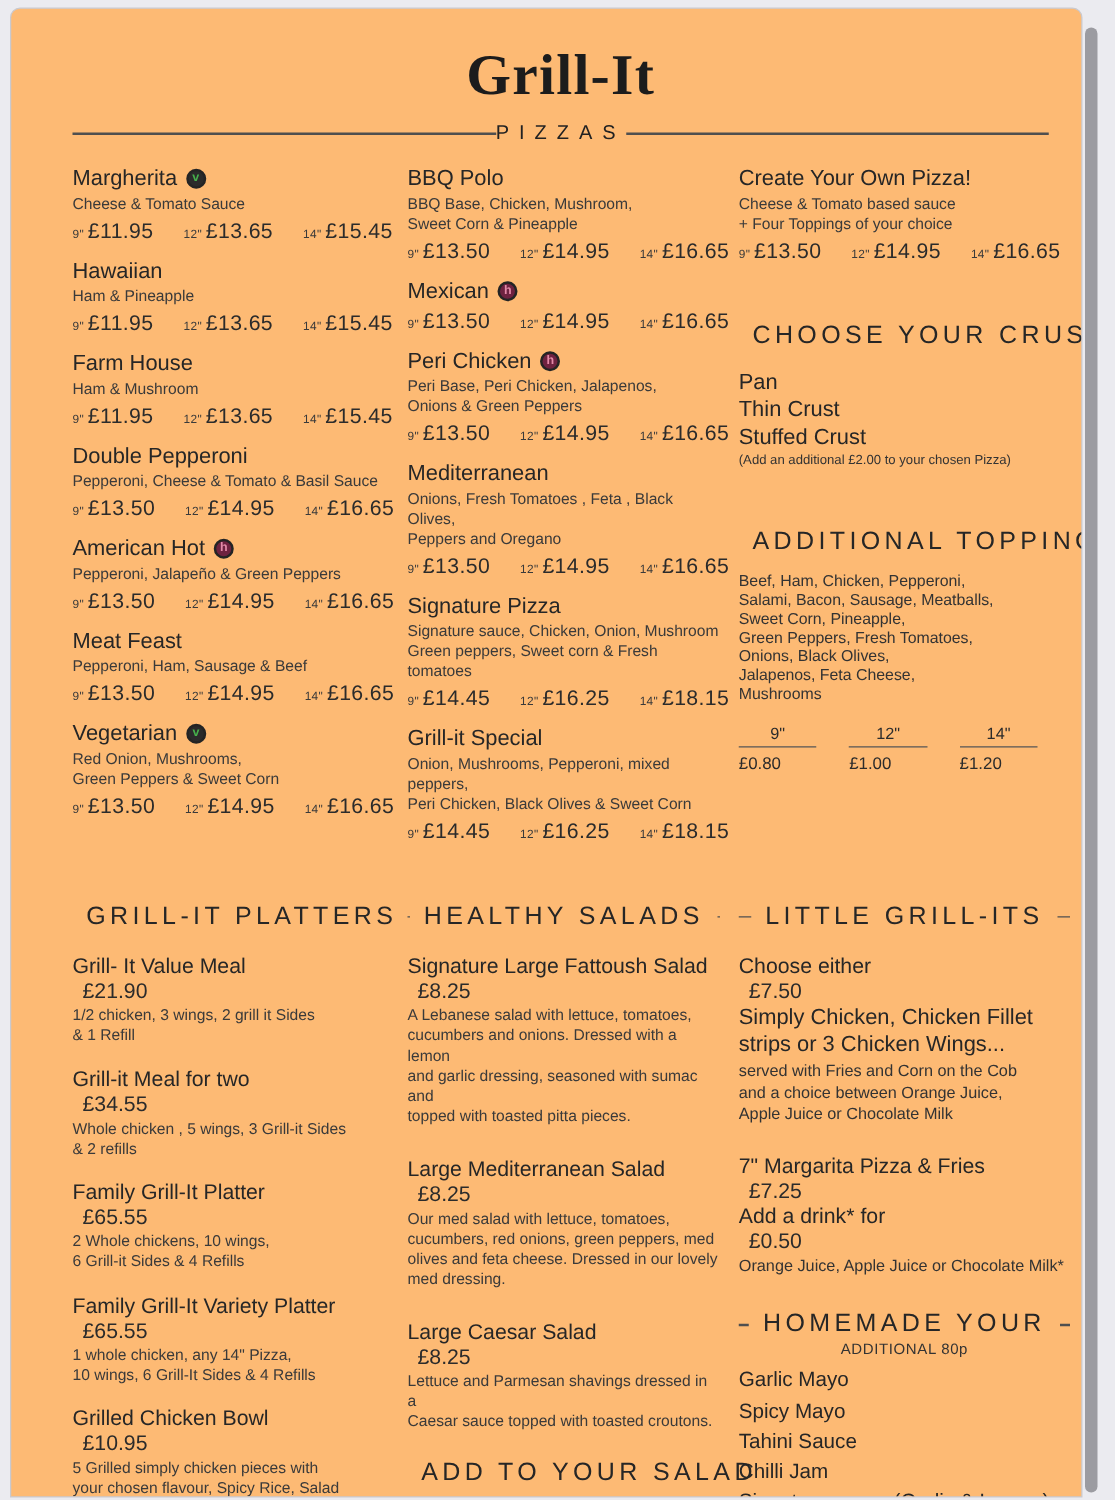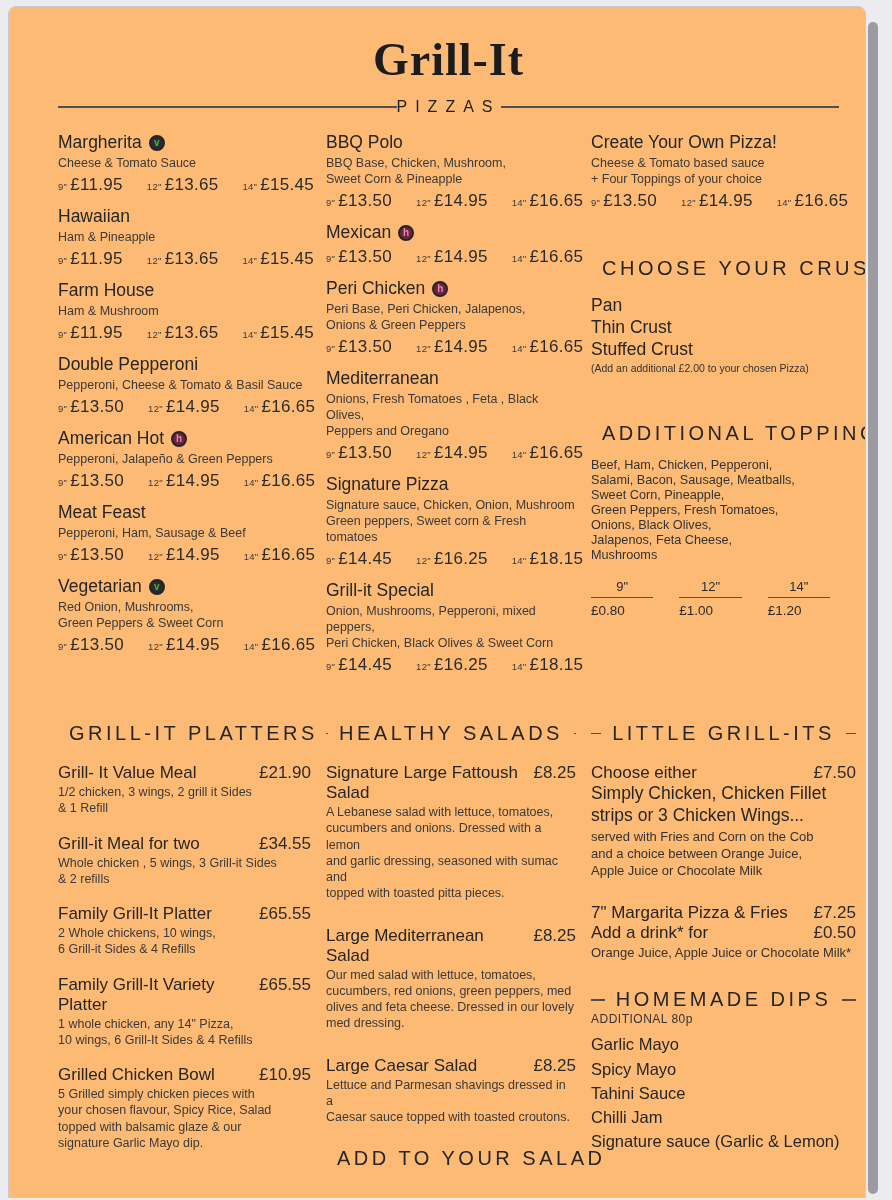--- a/index.html
+++ b/index.html
@@ -33,38 +33,38 @@
   .badge-h { background:#6e2240; color:#e38aa8; }
   .pz-desc { font-size:12.5px; line-height:1.28; color:#3a3a3a; white-space:pre-line; margin-top:2px; }
   .prices { display:flex; align-items:baseline; margin-top:4px; }
   .sz { font-size:9.5px; color:#3a3a3a; margin-right:3px; letter-spacing:0.3px; }
   .pr { font-size:17px; color:#2b2b2b; margin-right:24px; letter-spacing:0.3px; }
 
   
   .sec-h { display:flex; align-items:center; gap:11px; }
   .sec-h .ln { flex:1; height:1.7px; background:#4f4f4f; }
   .sec-h .tx { font-size:20px; letter-spacing:3.5px; color:#262626; white-space:nowrap; }
-  .sec-sub { font-size:12px; color:#333; margin-top:1px; letter-spacing:0.5px; }
+  .sec-sub { text-align:center; font-size:12px; color:#333; margin-top:1px; letter-spacing:0.5px; }
 
   .crust-block { margin-top:46px; }
   .crust-opts { margin-top:14px; font-size:17.5px; line-height:1.27; color:#262626; }
   .crust-note { font-size:10.5px; color:#333; margin-top:1px; }
 
   .top-block { margin-top:48px; }
   .top-list { margin-top:13px; font-size:12.7px; line-height:1.18; color:#333; white-space:pre-line; }
   .top-table { display:flex; margin-top:16px; }
   .top-cell { width:64px; margin-right:26px; }
   .top-size { text-align:center; font-size:13px; color:#2b2b2b; border-bottom:1.5px solid #555; padding-bottom:3px; }
   .top-price { font-size:13.5px; color:#2b2b2b; padding-top:5px; }
 
   
   .lower { margin-top:36px; min-height:498px; }
 
   .pl { margin-bottom:17px; }
-  .pl-row { display:flex; justify-content:space-between; align-items:flex-start; }
+  .pl-row { display:flex; justify-content:space-between; align-items:flex-start;flex-direction:column; }
   .pl-name { font-size:17px; color:#262626; white-space:pre-line; }
   .pl-price { font-size:17px; color:#2b2b2b; margin-left:8px; white-space:nowrap; }
   .pl-desc { font-size:12.5px; line-height:1.3; color:#3a3a3a; white-space:pre-line; margin-top:1px; }
   .col-head { margin-bottom:18px; }
 
   .lg-big { font-size:17.5px; line-height:1.25; color:#262626; white-space:pre-line; }
   .lg-desc { font-size:13px; line-height:1.3; color:#333; white-space:pre-line; margin-top:2px; }
   .lg-item2 { margin-top:24px; }
   .dips-block { margin-top:26px; }
   .dips-list { margin-top:6px; }
@@ -469,21 +469,21 @@
         <div class="pl-row">
             <span class="pl-name">Add a drink* for</span>
             <span class="pl-price">£0.50</span>
           </div>
         <div class="lg-desc">Orange Juice, Apple Juice or Chocolate Milk*</div>
       </div>
 
       <div class="dips-block">
         <div class="sec-h">
           <div class="ln"></div>
-          <div class="tx">HOMEMADE DIPS</div>
+          <div class="tx">HOMEMADE YOUR</div>
           <div class="ln"></div>
         </div>
         <div class="sec-sub">ADDITIONAL 80p</div>
         <div class="dips-list">
           <div class="dip">Garlic Mayo</div>
           <div class="dip">Spicy Mayo</div>
           <div class="dip">Tahini Sauce</div>
           <div class="dip">Chilli Jam</div>
           <div class="dip">Signature sauce (Garlic &amp; Lemon)</div>
 

